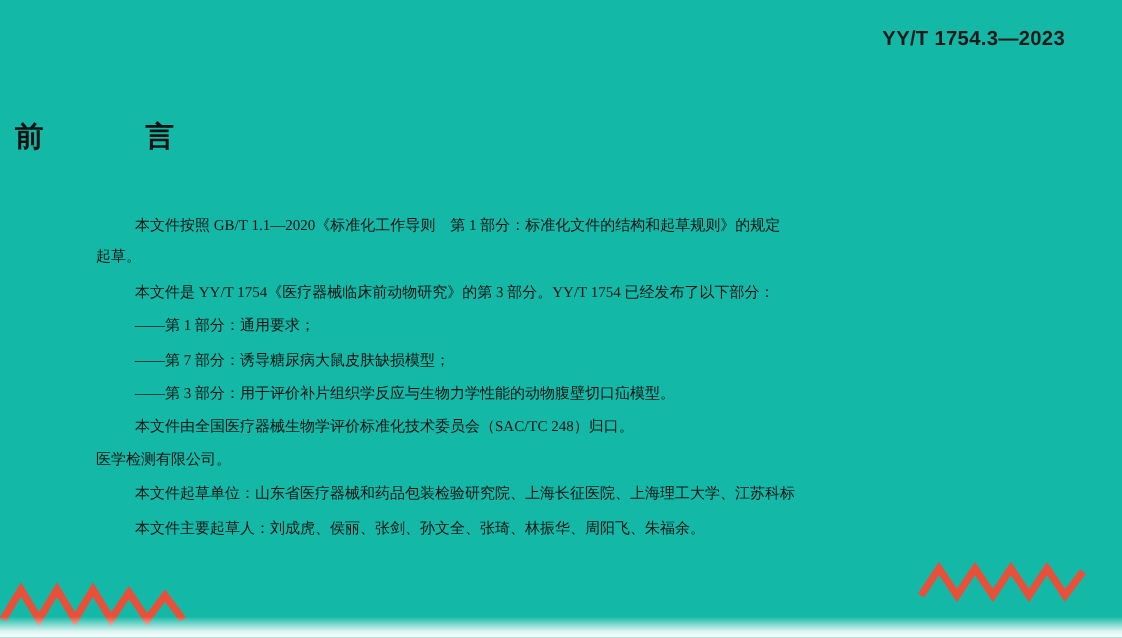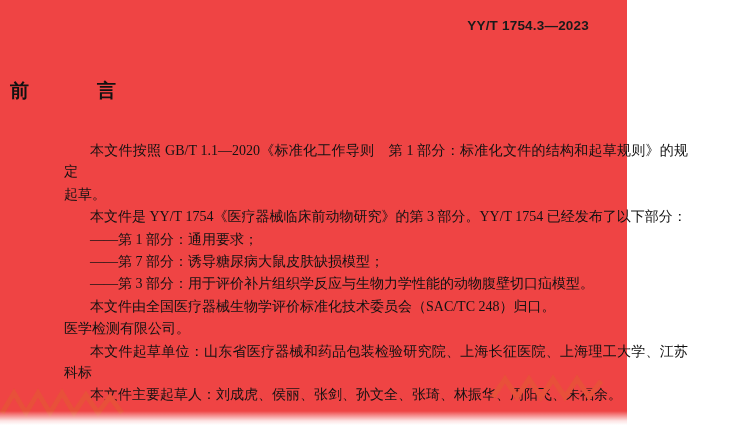--- a/index.html
+++ b/index.html
@@ -12,23 +12,23 @@
     background: #ffffff;
     font-family: "Liberation Serif", "DejaVu Serif", serif;
     color: #000000;
     overflow: hidden;
     position: relative;
   }
   .page {
     position: absolute;
     left: 0;
     top: 0;
-    width: 627px;
+    width: 748px;
     height: 425px;
-    background: #ef4444;
+    background: #14b8a6;
   }
   .header {
     position: absolute;
     top: 18px;
     right: 38px;
     font-family: "Liberation Sans", "DejaVu Sans", sans-serif;
     font-size: 13.5px;
     font-weight: bold;
     letter-spacing: 0.2px;
     color: #1a1a1a;
@@ -42,34 +42,35 @@
     font-weight: bold;
     letter-spacing: 10px;
     text-indent: 10px;
     color: #111111;
   }
   .body-text {
     position: absolute;
     top: 140px;
     left: 64px;
     width: 624px;
-    font-size: 14px;
+    font-size: 10px;
     line-height: 21.4px;
     color: #121212;
     text-align: justify;
   }
   .para {
     margin: 0 0 1px 0;
     text-indent: 26px;
   }
   .para.dash {
     text-indent: 26px;
   }
   .cont {
     text-indent: 0;
+    font-family: Liberation Mono, monospace;
   }
   .squiggle {
     position: absolute;
     pointer-events: none;
   }
   .squiggle.left {
     left: 0px;
     bottom: 6px;
     width: 128px;
     height: 32px;

